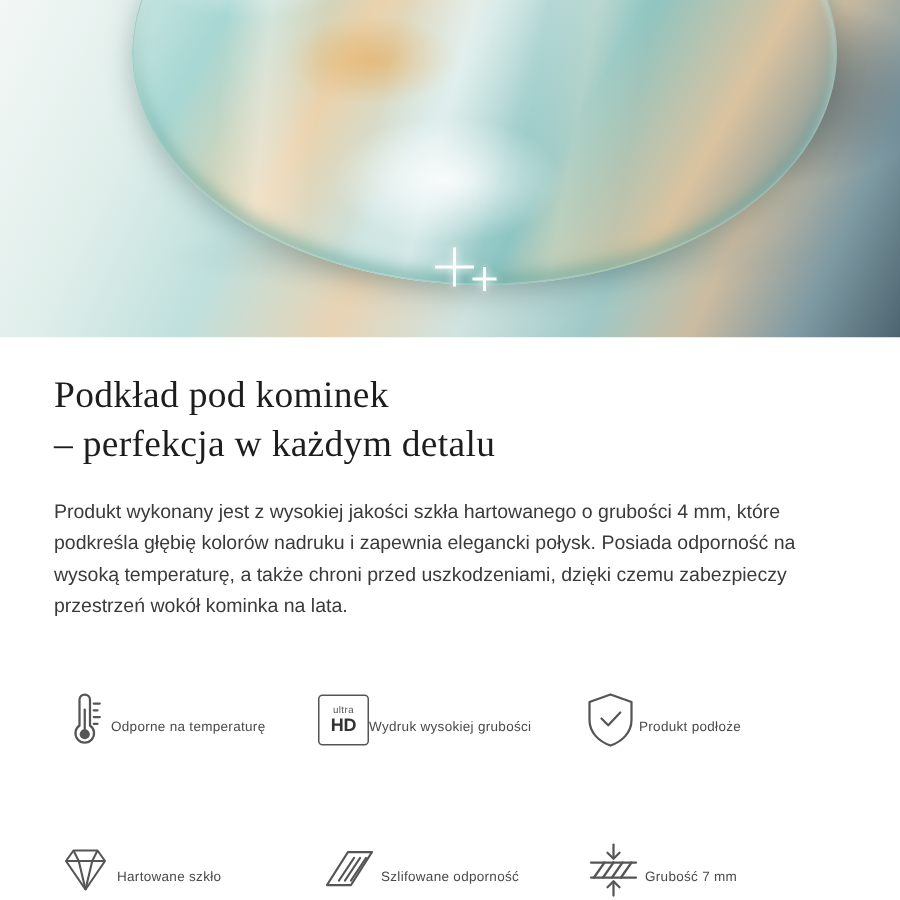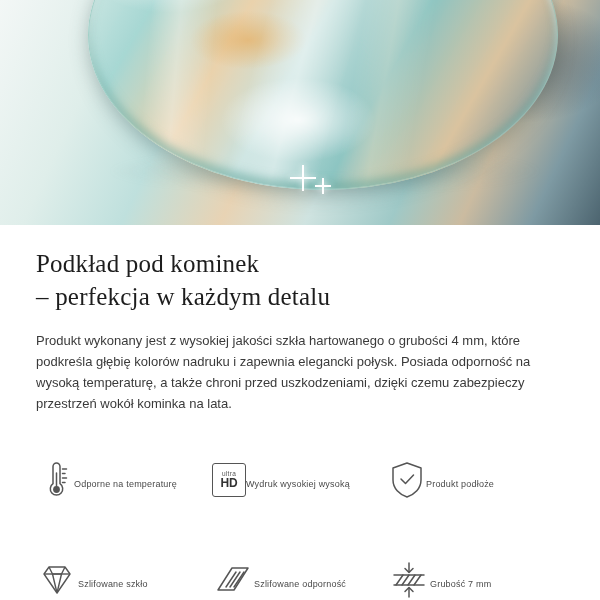--- a/index.html
+++ b/index.html
@@ -225,21 +225,21 @@
         <div class="feature-label">Odporne na temperaturę</div>
       </div>
 
       <div class="feature">
         <div class="feature-icon">
           <div class="ultrahd">
             <span class="u1">ultra</span>
             <span class="u2">HD</span>
           </div>
         </div>
-        <div class="feature-label">Wydruk wysokiej wysoką</div>
+        <div class="feature-label">Wydruk wysokiej grubości</div>
       </div>
 
       <div class="feature">
         <div class="feature-icon">
           <svg width="38" height="42" viewBox="0 0 38 42" fill="none" stroke="#555" stroke-width="1.5" stroke-linecap="round" stroke-linejoin="round">
             <path d="M19 4 L33 9 V21 C33 29.5 26.5 35.5 19 38 C11.5 35.5 5 29.5 5 21 V9 Z"></path>
             <polyline points="13,20 17.5,24.5 25.5,16"></polyline>
           </svg>
         </div>
         <div class="feature-label">Produkt podłoże</div>
@@ -248,21 +248,21 @@
       <div class="feature">
         <div class="feature-icon">
           <svg width="42" height="38" viewBox="0 0 42 38" fill="none" stroke="#555" stroke-width="1.4" stroke-linejoin="round">
             <path d="M8 13 L13 6 H29 L34 13 L21 32 Z"></path>
             <path d="M8 13 H34"></path>
             <path d="M13 6 L16.5 13 L21 32"></path>
             <path d="M29 6 L25.5 13 L21 32"></path>
             <path d="M16.5 13 H25.5"></path>
           </svg>
         </div>
-        <div class="feature-label">Szlifowane szkło</div>
+        <div class="feature-label">Hartowane szkło</div>
       </div>
 
       <div class="feature">
         <div class="feature-icon">
           <svg width="42" height="36" viewBox="0 0 42 36" fill="none" stroke="#555" stroke-width="1.5" stroke-linecap="round" stroke-linejoin="round">
             <path d="M6 28 L20 6 H36 L22 28 Z"></path>
             <line x1="14" y1="25" x2="24" y2="10"></line>
             <line x1="18" y1="25" x2="28" y2="10"></line>
             <line x1="22" y1="25" x2="32" y2="10"></line>
           </svg>

